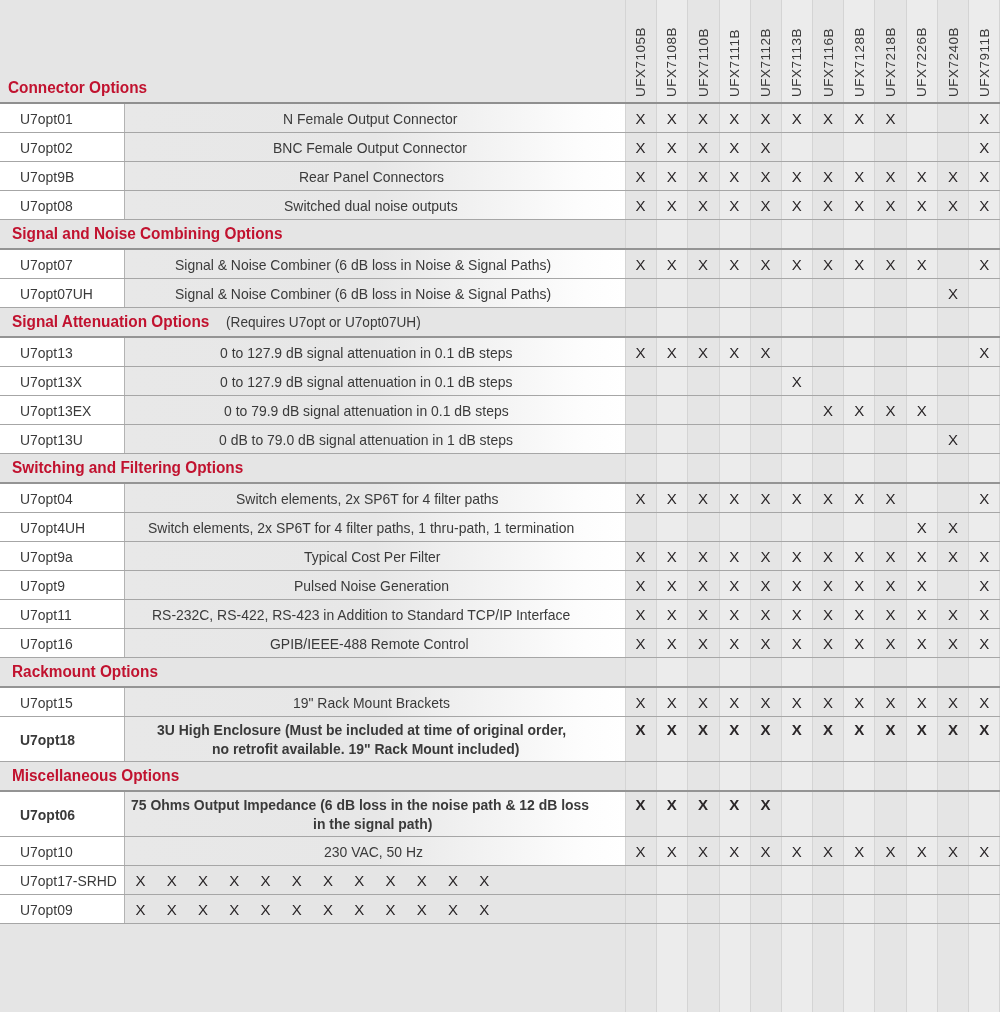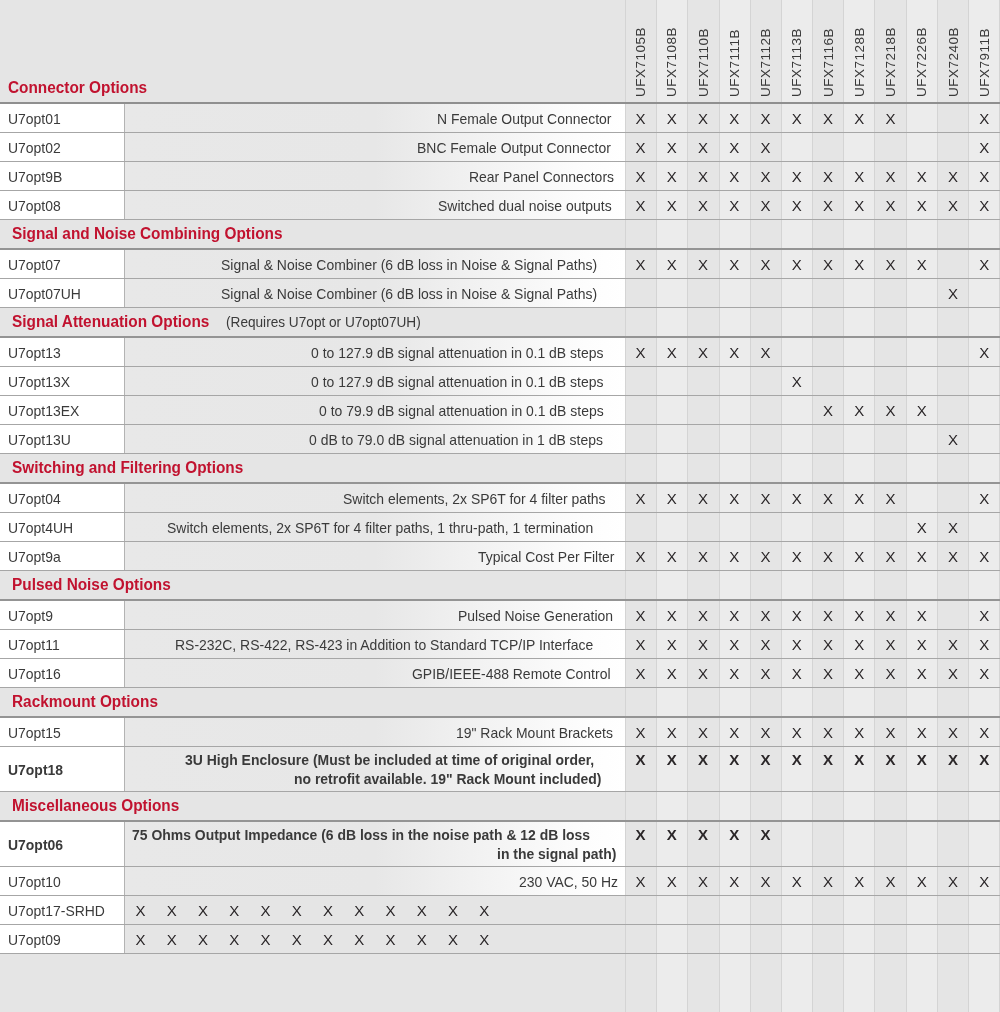--- a/index.html
+++ b/index.html
@@ -62,26 +62,26 @@
 
   .row {
     display:flex; height:29px;
     border-bottom:1px solid #a6a6a6;
   }
   .row.tall { height:45px;font-weight:bold; }
 
   .cell-code {
     width:125px; background:#fff;
     border-right:1px solid #b3b3b3;
-    display:flex; align-items:center; padding-left:8px;
+    display:flex; align-items:center; padding-left:20px;
   }
   .cell-desc {
     width:500px;
     background:linear-gradient(to right,#e8e8e8 0%,#e7e7e7 50%,#fdfdfd 92%,#fff 100%);
-    display:flex; flex-direction:column; justify-content:center; align-items:flex-end;
+    display:flex; flex-direction:column; justify-content:center; align-items:center;
     padding-left:4px; overflow:hidden;
   }
   .ctext {
     display:inline-block; transform:scaleX(0.93); transform-origin:0 50%;
     white-space:nowrap; font-size:15px; line-height:19px; color:#3a3a3a;
   }
 
   .cell-marks { width:375px; display:flex; }
   .mark {
     flex:1; display:flex; align-items:center; justify-content:center;
@@ -754,23 +754,20 @@
             <span>X</span>
           </div>
           <div class="mark">
             <span>X</span>
           </div>
           <div class="mark">
             <span>X</span>
           </div>
         </div>
       </div>
-      <div class="section-row">
-        <span class="sec-title">Pulsed Noise Options</span>
-      </div>
       <div class="row">
         <div class="cell-code">
           <span class="ctext">U7opt9</span>
         </div>
         <div class="cell-desc">
           <span class="ctext">Pulsed Noise Generation</span>
         </div>
         <div class="cell-marks">
           <div class="mark">
             <span>X</span>

